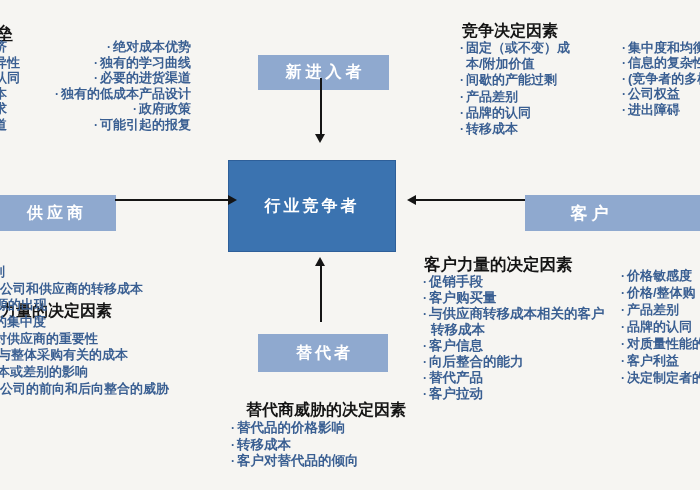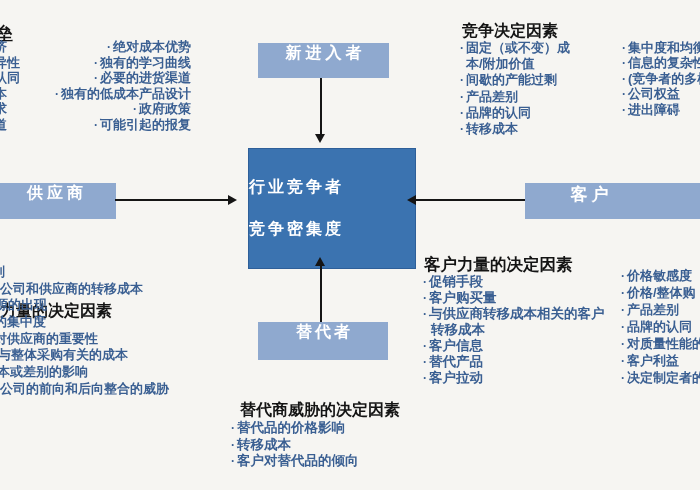--- a/index.html
+++ b/index.html
@@ -3,47 +3,47 @@
 <meta charset="utf-8">
 <style>
   html,body{margin:0;padding:0;}
   #canvas{
     position:relative;width:700px;height:490px;overflow:hidden;
     background:#f6f5f2;
     font-family:"Liberation Sans","DejaVu Sans",sans-serif;
   }
   
   .fbox{
-    position:absolute;display:flex;justify-content:center;
-    color:#ffffff;font-weight:bold;white-space:nowrap;
+    position:absolute;display:flex;align-items:center;justify-content:center;
+    color:#ffffff;font-weight:bold;white-space:nowrap;margin-top:12px;
   }
   .fbox.light{background:#8fa9cf;}
   .fbox.dark{background:#3b73b0;border:1px solid #2e5f99;box-sizing:border-box;}
   #box-new-entrants{left:258px;top:43px;width:127px;height:35px;font-size:16px;letter-spacing:4px;padding-left:4px;}
   #box-suppliers{left:-12px;top:183px;width:128px;height:36px;font-size:16px;letter-spacing:4px;padding-left:10px;box-sizing:border-box;}
   #box-customers{left:525px;top:183px;width:185px;height:36px;font-size:17px;letter-spacing:4px;padding-right:52px;box-sizing:border-box;}
   #box-substitutes{left:258px;top:322px;width:127px;height:38px;font-size:16px;letter-spacing:3px;padding-left:3px;}
-  #box-center{left:248px;top:148px;width:168px;height:121px;flex-direction:column;justify-content:center;row-gap:21px;font-size:16px;letter-spacing:3px;}
+  #box-center{left:228px;top:148px;width:168px;height:92px;flex-direction:column;justify-content:center;row-gap:21px;font-size:16px;letter-spacing:3px;}
   
   .aline{position:absolute;background:#151515;}
   .ahead{position:absolute;width:0;height:0;border-style:solid;}
   #arrow-top-line{left:320px;top:78px;width:2px;height:58px;}
   #arrow-top-head{left:315px;top:134px;border-width:9px 5.5px 0 5.5px;border-color:#151515 transparent transparent transparent;}
   #arrow-bottom-line{left:320px;top:266px;width:2px;height:56px;}
   #arrow-bottom-head{left:315px;top:257px;border-width:0 5.5px 9px 5.5px;border-color:transparent transparent #151515 transparent;}
   #arrow-left-line{left:115px;top:199px;width:114px;height:2px;}
   #arrow-left-head{left:228px;top:195px;border-width:5.5px 0 5.5px 9px;border-color:transparent transparent transparent #151515;}
   #arrow-right-line{left:415px;top:199px;width:110px;height:2px;}
   #arrow-right-head{left:407px;top:195px;border-width:5.5px 9px 5.5px 0;border-color:transparent #151515 transparent transparent;}
   
   .ltitle{position:absolute;color:#141414;font-weight:bold;white-space:nowrap;}
   #title-entry{left:-4px;top:22px;font-size:17px;}
   #title-rivalry{left:462px;top:21px;font-size:16px;}
   #title-supplier{left:0px;top:253px;font-size:16px;margin-top:48px;}
-  #title-substitute{left:240px;top:400px;font-size:16px;font-family:Liberation Serif, serif;}
+  #title-substitute{left:246px;top:400px;font-size:16px;font-family:Liberation Serif, serif;}
   #title-buyer{left:424px;top:254px;font-size:16.5px;}
   
   .list{position:absolute;color:#3a5f92;font-weight:bold;font-size:13px;white-space:nowrap;}
   .list .row{white-space:nowrap;}
   .bullet{font-size:12px;margin-right:2px;color:#3a5f92;}
   #entry-frags{left:-6px;top:39px;}
   #entry-frags .row{height:15.6px;line-height:15.6px;}
   #entry-items{left:55px;top:39px;text-align:right;}
   #entry-items .row{height:15.6px;line-height:15.6px;}
   #rivalry-items{left:460px;top:40px;}
@@ -75,21 +75,20 @@
   <div class="fbox light" id="box-customers">
     <span>客户</span>
   </div>
 
   <div class="fbox light" id="box-substitutes">
     <span>替代者</span>
   </div>
 
   <div class="fbox dark" id="box-center">
     <span>行业竞争者</span>
-    <span>竞争密集度</span>
   </div>
 
   <div class="aline" id="arrow-top-line"></div>
   <div class="ahead" id="arrow-top-head"></div>
   <div class="aline" id="arrow-bottom-line"></div>
   <div class="ahead" id="arrow-bottom-head"></div>
   <div class="aline" id="arrow-left-line"></div>
   <div class="ahead" id="arrow-left-head"></div>
   <div class="aline" id="arrow-right-line"></div>
   <div class="ahead" id="arrow-right-head"></div>
@@ -145,20 +144,21 @@
       <div class="row"><span class="bullet">·</span><span>替代品的价格影响</span></div>
       <div class="row"><span class="bullet">·</span><span>转移成本</span></div>
       <div class="row"><span class="bullet">·</span><span>客户对替代品的倾向</span></div>
     </div>
   <div class="list" id="buyer-items">
       <div class="row"><span class="bullet">·</span><span>促销手段</span></div>
       <div class="row"><span class="bullet">·</span><span>客户购买量</span></div>
       <div class="row"><span class="bullet">·</span><span>与供应商转移成本相关的客户</span></div>
       <div class="row" style="margin-left: 8px;"><span>转移成本</span></div>
       <div class="row"><span class="bullet">·</span><span>客户信息</span></div>
+      <div class="row"><span class="bullet">·</span><span>向后整合的能力</span></div>
       <div class="row"><span class="bullet">·</span><span>替代产品</span></div>
       <div class="row"><span class="bullet">·</span><span>客户拉动</span></div>
     </div>
   <div class="list" id="price-items">
       <div class="row"><span class="bullet">·</span><span>价格敏感度</span></div>
       <div class="row"><span class="bullet">·</span><span>价格/整体购</span></div>
       <div class="row"><span class="bullet">·</span><span>产品差别</span></div>
       <div class="row"><span class="bullet">·</span><span>品牌的认同</span></div>
       <div class="row"><span class="bullet">·</span><span>对质量性能的</span></div>
       <div class="row"><span class="bullet">·</span><span>客户利益</span></div>

